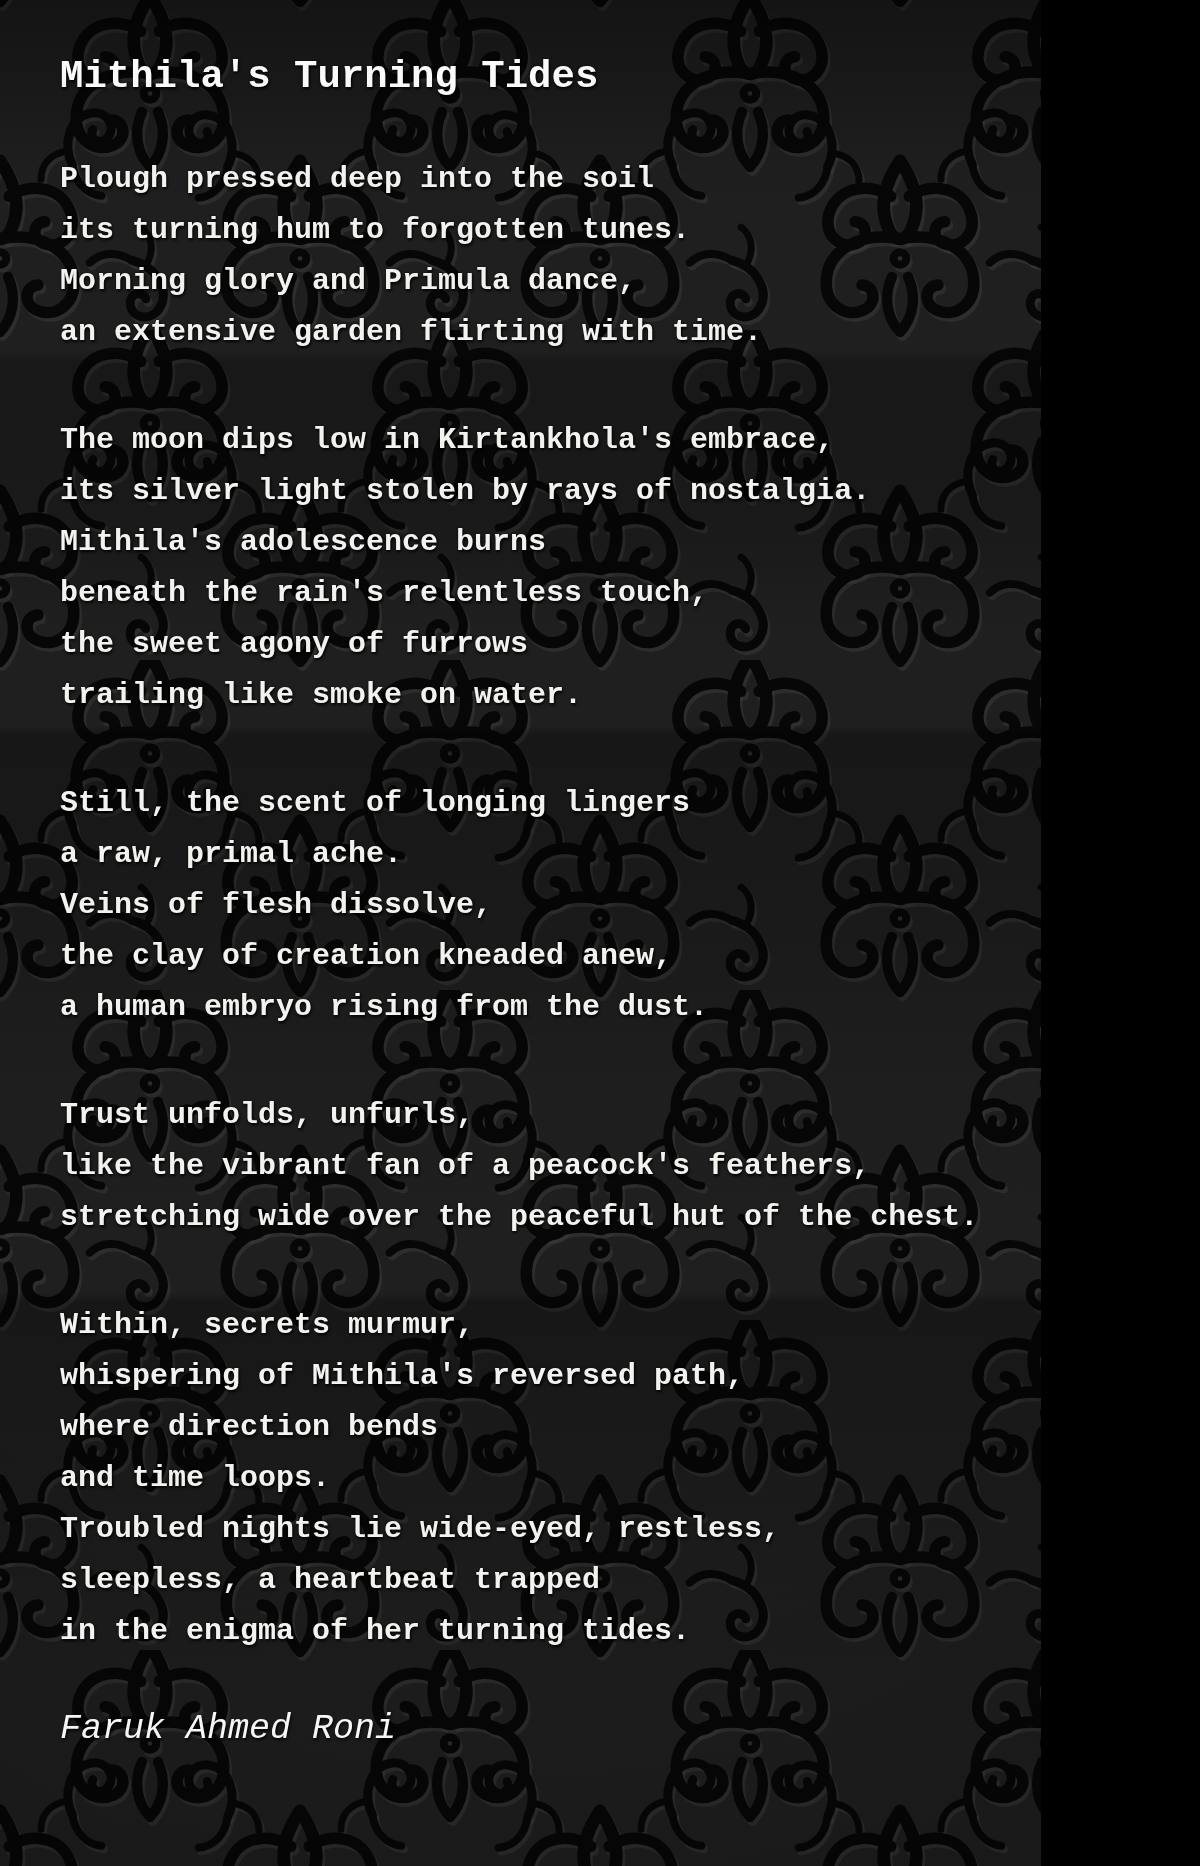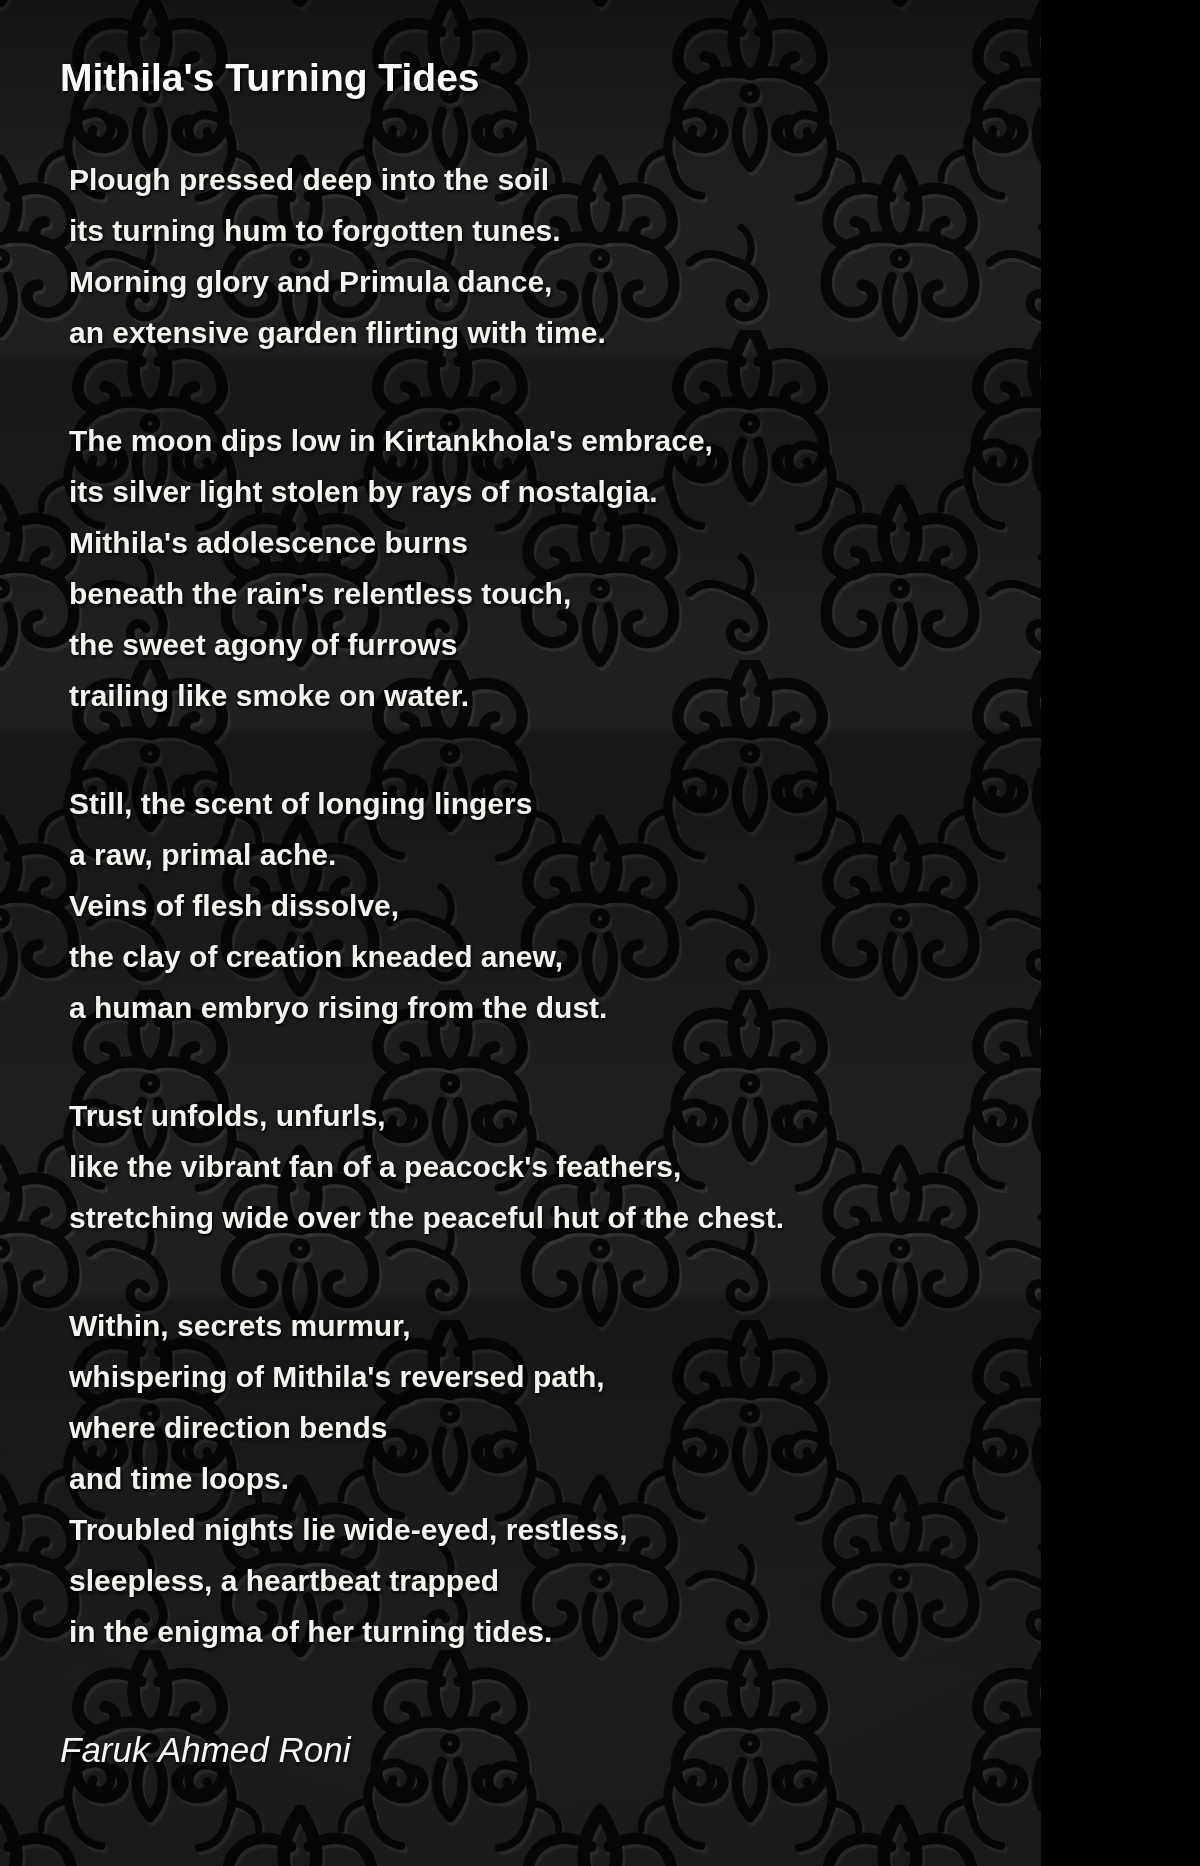--- a/index.html
+++ b/index.html
@@ -2,21 +2,21 @@
 <html><head>
 <meta charset="utf-8">
 <style>
   html, body { margin: 0; padding: 0; background: #000; }
   .page {
     position: relative;
     width: 1041px;
     height: 1866px;
     overflow: hidden;
     background: #161616;
-    font-family: Liberation Sans, sans-serif;
+    font-family: Liberation Mono, monospace;
   }
   .bg {
     position: absolute;
     left: 0; top: 0;
     width: 1200px; height: 1866px;
     display: block;
   }
   .bands {
     position: absolute;
     inset: 0;
@@ -49,31 +49,31 @@
     color: #f3f2ee;
   }
   .title {
     font-size: 39px;
     line-height: 47px;
     font-weight: 700;
     color: #fafafa;
     margin: 0 0 53px 0;
     text-shadow: 1px 2px 3px rgba(0,0,0,0.9), 0 0 2px rgba(0,0,0,0.6);
   }
-  .stanza { margin: 9px; }
+  .stanza { margin: 0; }
   .stanza + .stanza { margin-top: 57px; }
   .line {
     font-size: 30px;
     line-height: 51px;
     font-weight: 700;
     white-space: nowrap;
     text-shadow: 1px 2px 3px rgba(0,0,0,0.9), 0 0 2px rgba(0,0,0,0.6);
   }
   .author {
-    margin-top: 69px;
+    margin-top: 49px;
     font-size: 35px;
     line-height: 47px;
     font-style: italic;
     font-weight: 400;
     color: #f6f6f6;
     text-shadow: 1px 2px 3px rgba(0,0,0,0.85);
   }
 </style>
 </head>
 <body>

